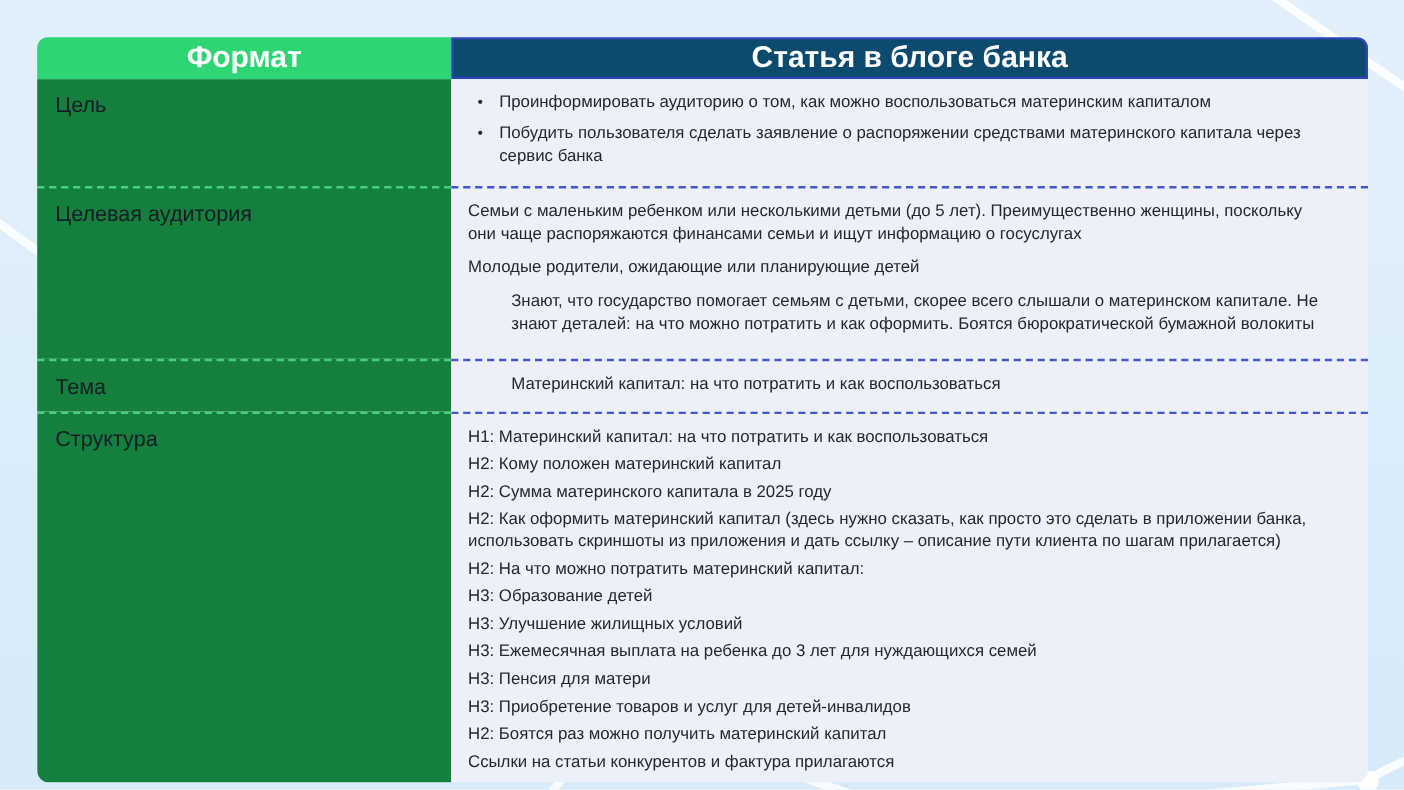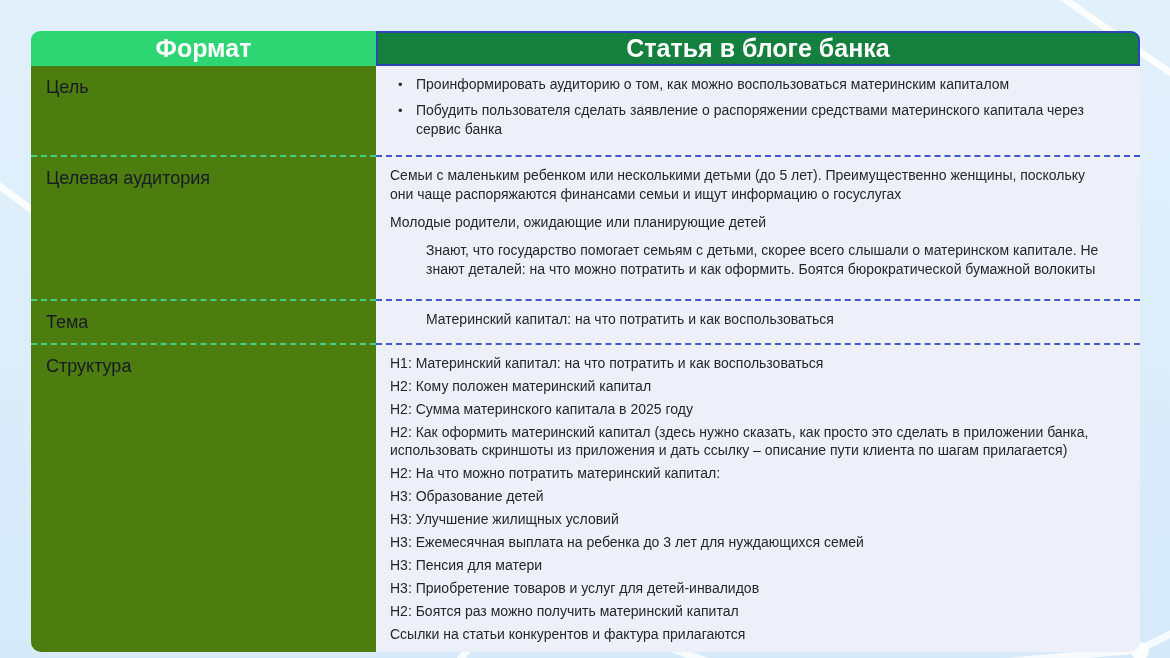--- a/index.html
+++ b/index.html
@@ -35,28 +35,28 @@
     font-weight: bold;
     font-size: 25px;
   }
   .th-left {
     width: 345px;
     background: #2ed573;
     border-top-left-radius: 9px;
   }
   .th-right {
     width: 764px;
-    background: #15803d;
+    background: #0c4a6e;
     border: 2px solid #2d46b5;
     border-top-right-radius: 9px;
   }
   .trow { display: flex; }
   .td-left {
     width: 345px;
-    background: #4d7c0f;
+    background: #15803d;
     padding: 11px 16px 10px 15px;
     font-size: 18px;
     color: #171c26;
   }
   .td-right {
     width: 764px;
     background: #eef0f9;
     padding: 9px 16px 9px 14px;
     font-size: 14px;
     line-height: 19px;

